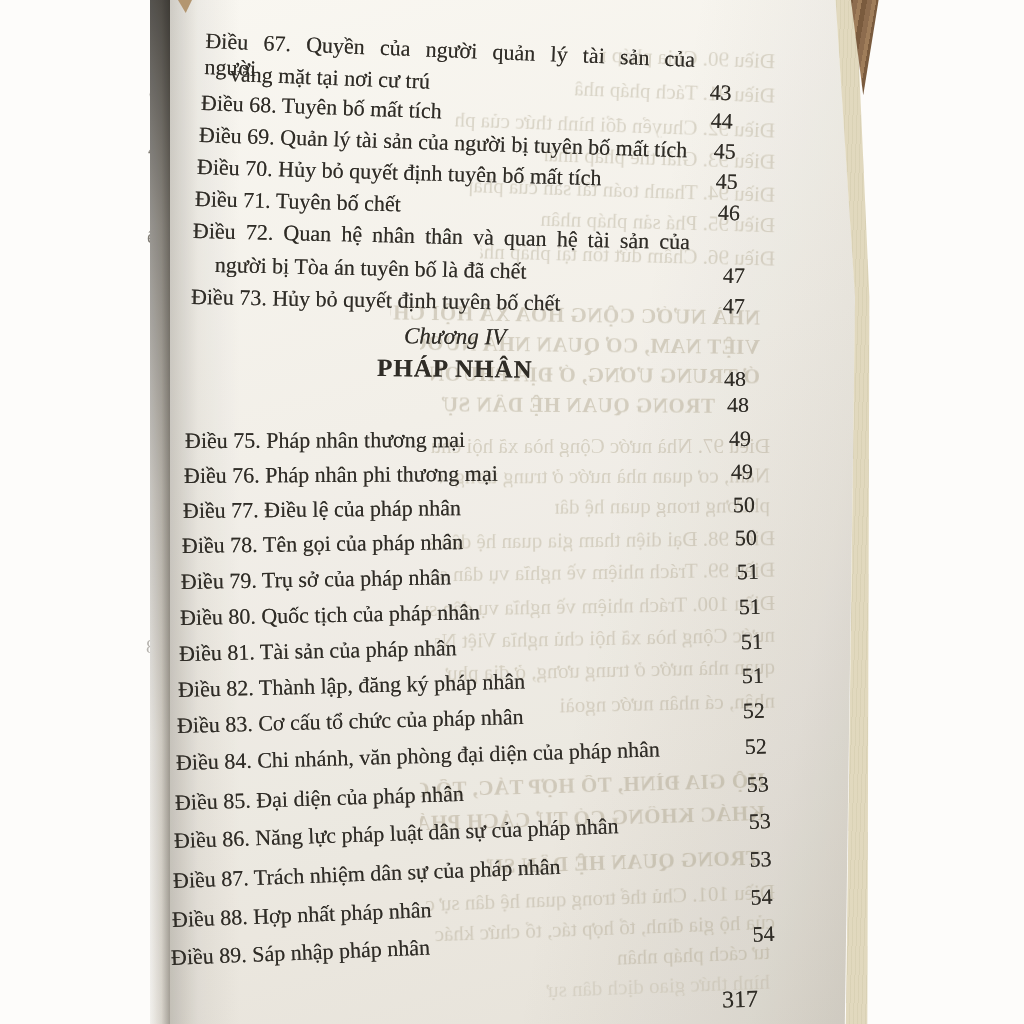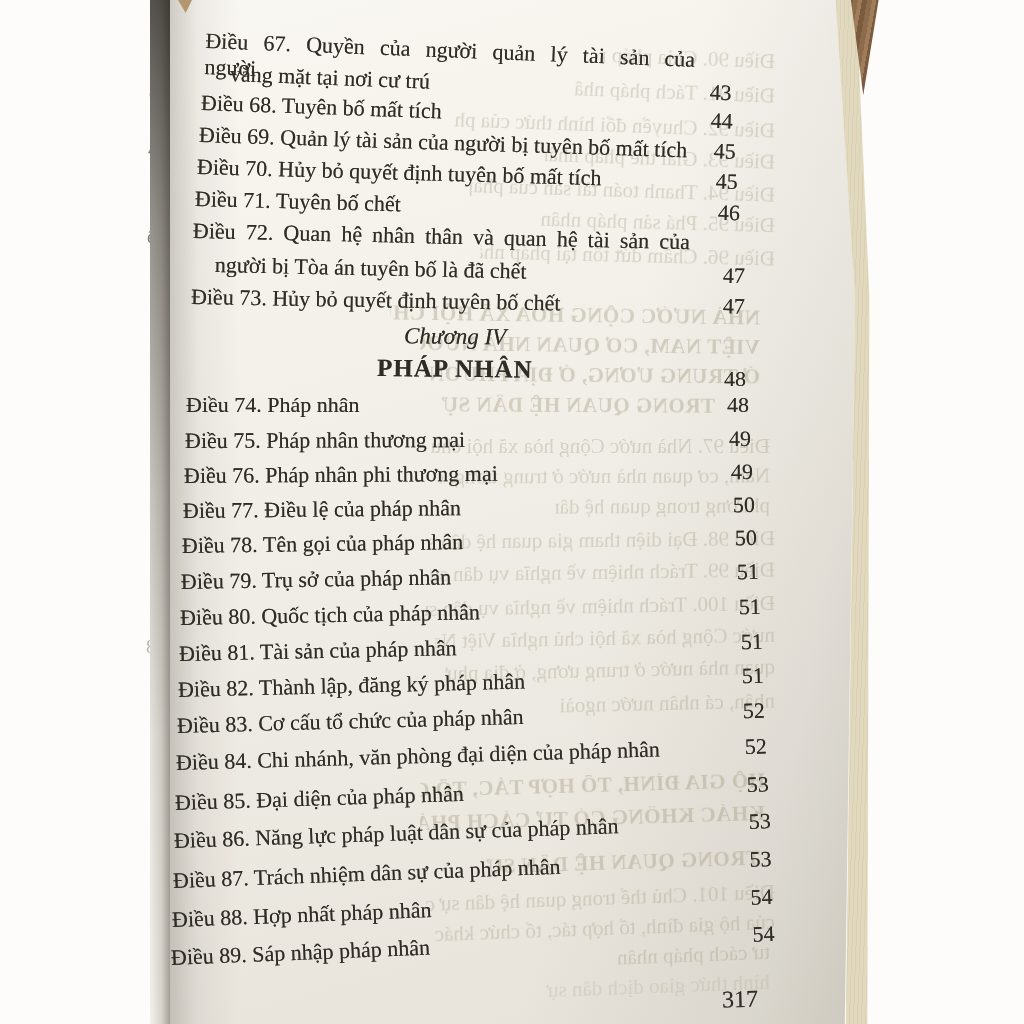--- a/index.html
+++ b/index.html
@@ -156,21 +156,20 @@
     <span class="num">47</span>
   </div>
 
   <div class="line" style="--t:320px;--l:185px;--w:540px;--r:0.6deg;display:block">
     <span class="chapter-label">Chương IV</span>
     <span class="chapter-title">PHÁP NHÂN</span>
   </div>
   <span class="solo-num" style="top:366px;left:694px;width:52px">48</span>
 
   <div class="line" style="--t:392px;--l:186px;--w:563px;--r:0deg">
-    <span class="txt">Điều 74. Pháp nhân</span>
     <span class="num">48</span>
   </div>
   <div class="line" style="--t:428px;--l:185px;--w:566px;--r:-0.2deg">
     <span class="txt">Điều 75. Pháp nhân thương mại</span>
     <span class="num">49</span>
   </div>
   <div class="line" style="--t:463px;--l:184px;--w:569px;--r:-0.4deg">
     <span class="txt">Điều 76. Pháp nhân phi thương mại</span>
     <span class="num">49</span>
   </div>

